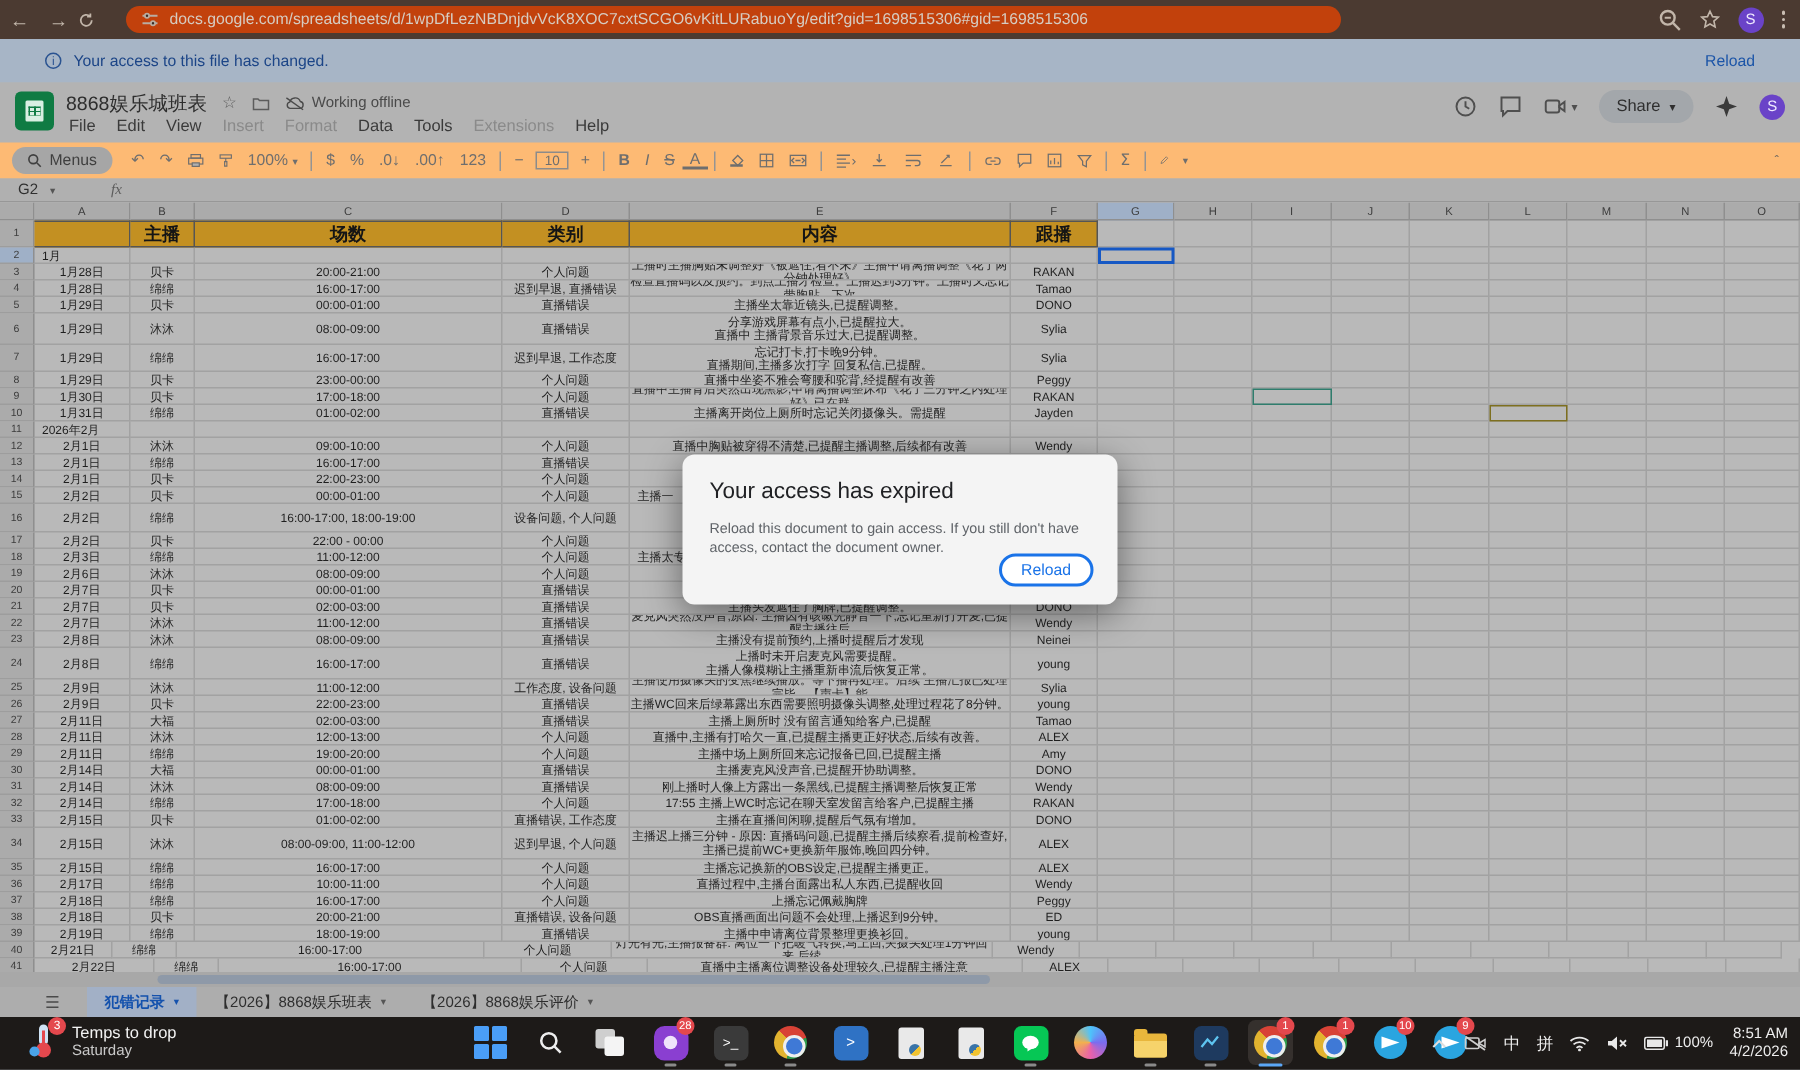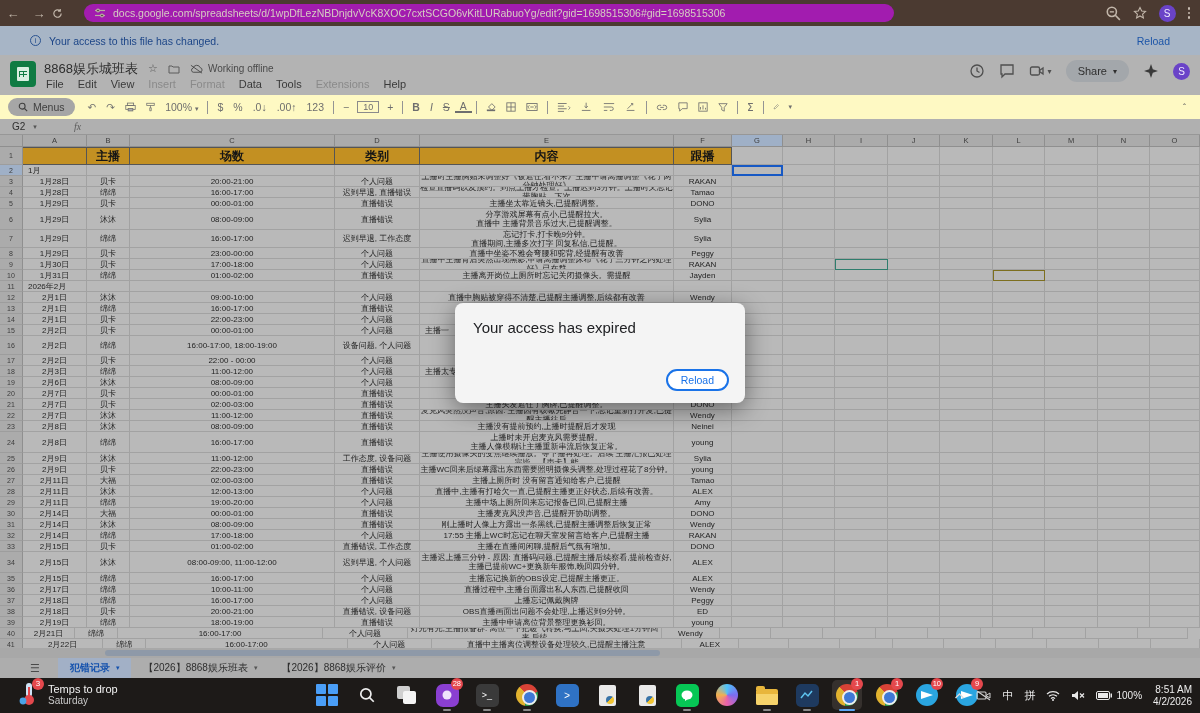--- a/index.html
+++ b/index.html
@@ -4,21 +4,21 @@
 <style>
   * { margin:0; padding:0; box-sizing:border-box; }
   html,body { width:1200px; height:713px; overflow:hidden; background:#000;
     font-family:"Liberation Sans","DejaVu Sans",sans-serif; }
   #stage { position:relative; width:1200px; height:713px; background:#b3b3b3; }
 
   
   #topbar { position:absolute; left:0; top:0; width:1200px; height:26px; background:#4b3a31;
     display:flex; align-items:center; color:#c9bdb2; }
   .nav-ic { width:26px; text-align:center; font-size:13px; color:#c2b6aa; cursor:default; }
-  #urlpill { height:18px; flex:0 0 auto; width:810px; margin-left:6px; background:#a21caf;
+  #urlpill { height:18px; flex:0 0 auto; width:810px; margin-left:6px; background:#c2410c;
     border-radius:9px; display:flex; align-items:center; padding:0 10px; gap:7px; }
   #urlpill .url { font-size:10.5px; color:#d6ccc2; white-space:nowrap; overflow:hidden; }
   .tune-ic { width:12px; height:12px; }
   #topbar-right { margin-left:auto; display:flex; align-items:center; gap:12px; padding-right:10px; }
   .avatar { width:17px; height:17px; border-radius:50%; background:#6a43c8; color:#efe9ff;
     font-size:10px; display:flex; align-items:center; justify-content:center; }
   .kebab { display:flex; flex-direction:column; gap:2px; }
   .kebab i { width:2.5px; height:2.5px; border-radius:50%; background:#c9bdb2; display:block; }
 
   
@@ -45,21 +45,21 @@
   #menu-row { position:absolute; left:40px; top:22px; display:flex; gap:2px; }
   #menu-row span { font-size:11px; padding:1px 6px; color:#3a3a3a; border-radius:6px; }
   #menu-row span.dis { color:#8a8a8a; }
   #hdr-right { position:absolute; right:10px; top:5px; display:flex; align-items:center; gap:14px; }
   .hic { width:16px; height:16px; color:#4f4f4f; }
   #share-btn { height:22px; background:#a3a7ab; border-radius:11px; display:flex; align-items:center;
     gap:6px; padding:0 12px; font-size:11px; color:#2f2f2f; }
   #share-btn .v { font-size:8px; }
 
   
-  #toolbar { position:absolute; left:0; top:95px; width:1200px; height:24px; background:#fef9c3;
+  #toolbar { position:absolute; left:0; top:95px; width:1200px; height:24px; background:#fdba74;
     display:flex; align-items:center; padding-left:8px; color:#6e6e6e; }
   #menus-pill { display:flex; align-items:center; gap:5px; height:18px; border-radius:9px;
     padding:0 10px; background:#a6a6a6; font-size:10.5px; color:#3f3f3f; margin-right:8px; }
   .tbtn { font-size:10.5px; padding:0 5px; color:#6e6e6e; white-space:nowrap; }
   .tbtn.sym { font-family:"DejaVu Sans",sans-serif; }
   .tsep { width:1px; height:13px; background:#949494; margin:0 4px; }
   .fsize-box { border:1px solid #8b8b8b; font-size:9px; padding:0 5px; margin:0 3px; color:#6e6e6e; }
   #tb-collapse { margin-left:auto; margin-right:14px; font-size:9px; color:#5d5d5d; }
 
   
@@ -1137,20 +1137,21 @@
       </div>
     <div id="sel-box" style="left: 732px; top: 30px; width: 51px; height: 11px;"></div>
     <div id="remotes">
         <div class="remote-box" style="left:835px;top:124px;width:53px;height:11px;border-color:#2f7d6d"></div>
         <div class="remote-box" style="left:993px;top:135px;width:52px;height:11px;border-color:#7d6f1f"></div>
       </div>
   </div>
 
   <div id="modal">
     <h1>Your access has expired</h1>
+    <p>Reload this document to gain access. If you still don't have access, contact the document owner.</p>
     <div class="btn">Reload</div>
   </div>
 
   <div id="hscroll">
       <div class="thumb"></div>
     </div>
 
   <div id="tabbar">
     <span class="ham">☰</span>
     <span id="tabs" style="display:flex;">

